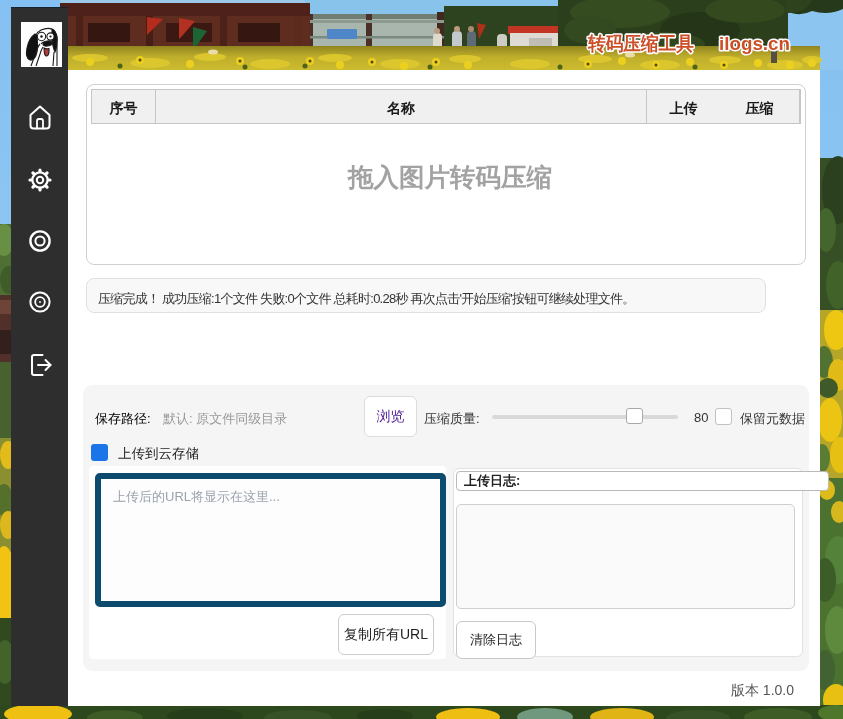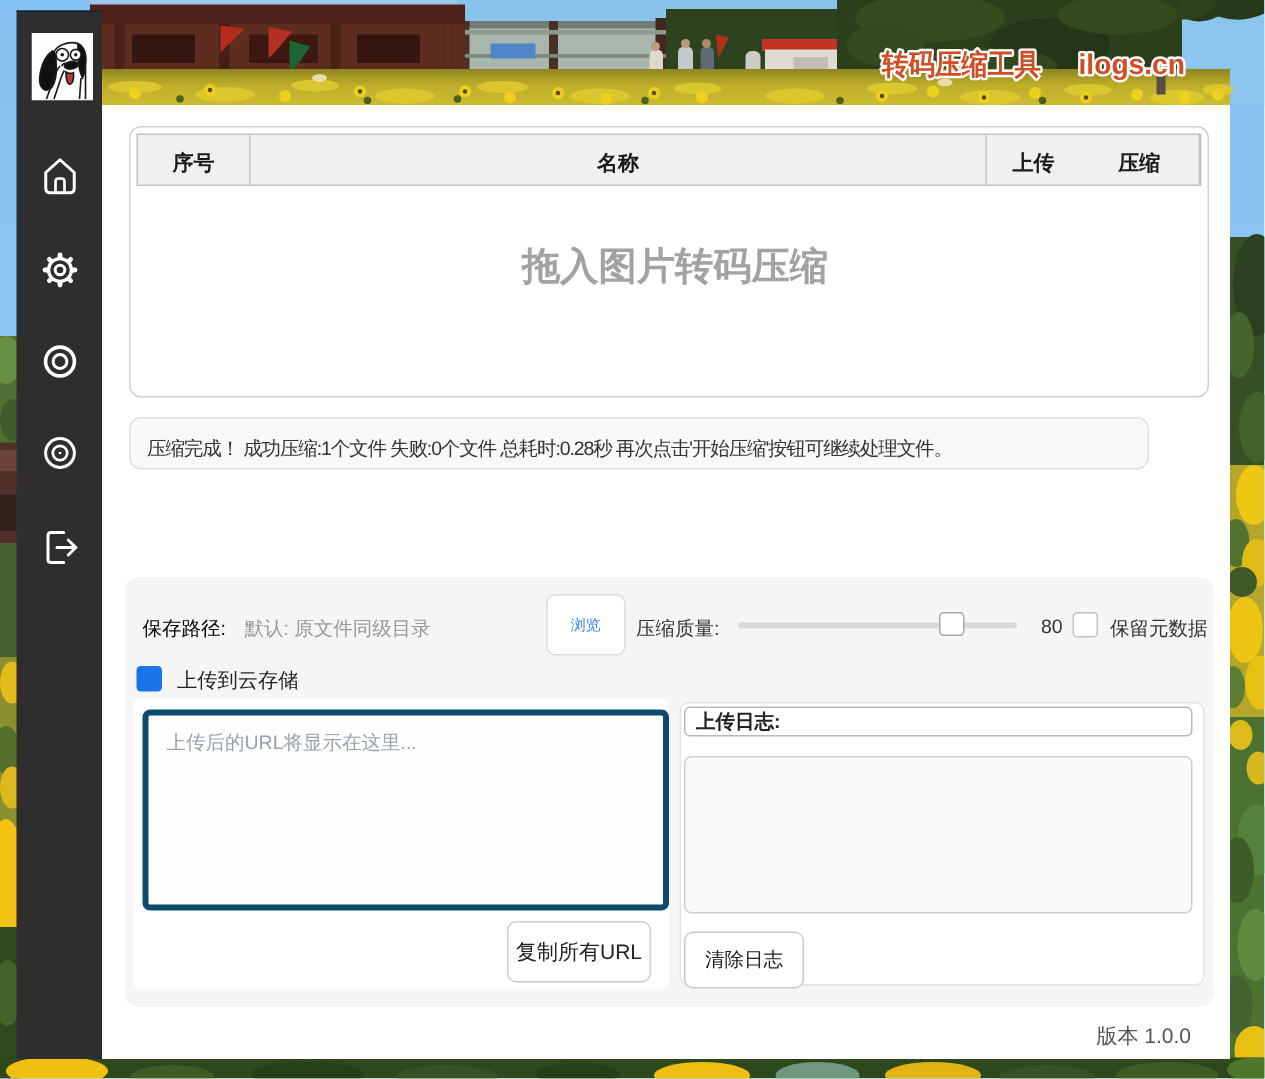--- a/index.html
+++ b/index.html
@@ -256,51 +256,51 @@
         <path d="M2.5 -10 L-6 -10 Q-8 -10 -8 -8 L-8 8 Q-8 10 -6 10 L2.5 10"></path>
         <path d="M-2 0 L10.5 0"></path>
         <path d="M5.5 -5 L10.5 0 L5.5 5"></path>
       </g>
     </svg>
   </div>
   <div class="abs" id="content" style="left:68px;top:70px;width:752px;height:636px;background:#ffffff;"></div>
 
   <div class="abs" style="left:86px;top:84px;width:720px;height:181px;background:#fff;border:1px solid #d0d0d0;border-radius:8px;box-sizing:border-box;"></div>
   <div class="abs" style="left:91px;top:89px;width:710px;height:35px;box-sizing:border-box;background:#f0f0f0;border:1px solid #c6c6c6;display:flex;font-size:14px;font-weight:bold;color:#1a1a1a;">
-    <div style="width:75px;display:flex;align-items:center;justify-content:center;border-right:1px solid #c6c6c6;box-sizing:border-box;padding-top:4px;">序号</div>
+    <div style="width:64px;display:flex;align-items:center;justify-content:center;border-right:1px solid #c6c6c6;box-sizing:border-box;padding-top:4px;">序号</div>
     <div style="width:491px;display:flex;align-items:center;justify-content:center;border-right:1px solid #c6c6c6;box-sizing:border-box;padding-top:4px;">名称</div>
     <div style="flex:1;display:flex;align-items:center;justify-content:center;padding-top:4px;">上传</div>
     <div style="width:80px;display:flex;align-items:center;justify-content:center;border-right:1px solid #c6c6c6;box-sizing:border-box;padding-top:4px;">压缩</div>
   </div>
   <div class="abs" style="left:90px;top:160px;width:720px;text-align:center;font-size:25.5px;font-weight:bold;color:#a2a2a2;">拖入图片转码压缩</div>
 
   <div class="abs" style="left:86px;top:278px;width:680px;height:35px;box-sizing:border-box;background:#f8f8f8;border:1px solid #e0e0e0;border-radius:8px;display:flex;align-items:center;padding-left:11px;padding-top:6px;font-size:13px;letter-spacing:-0.75px;color:#333;">压缩完成！ 成功压缩:1个文件 失败:0个文件 总耗时:0.28秒 再次点击'开始压缩'按钮可继续处理文件。</div>
 
 
   <div class="abs" style="left:83px;top:385px;width:726px;height:286px;background:#f5f5f6;border-radius:9px;"></div>
 
   <div class="abs rowtxt" style="left:95px;top:410px;color:#000000;">保存路径:</div>
   <div class="abs rowtxt" style="left:163px;top:410px;color:#999;">默认: 原文件同级目录</div>
-  <div class="abs" style="left:364px;top:396px;width:53px;height:41px;box-sizing:border-box;background:#fff;border:1px solid #dcdcdc;border-radius:6px;display:flex;align-items:center;justify-content:center;font-size:10px;color:#3b82f6;">浏览</div>
+  <div class="abs" style="left:364px;top:396px;width:53px;height:41px;box-sizing:border-box;background:#fff;border:1px solid #dcdcdc;border-radius:6px;display:flex;align-items:center;justify-content:center;font-size:14px;color:#4c1d95;">浏览</div>
   <div class="abs rowtxt" style="left:424px;top:410px;color:#333;">压缩质量:</div>
   <div class="abs" style="left:492px;top:415px;width:186px;height:4px;background:#d9d9d9;border-radius:2px;"></div>
   <div class="abs" style="left:626px;top:408px;width:17px;height:16px;box-sizing:border-box;background:#fff;border:1px solid #aaa;border-radius:3px;"></div>
   <div class="abs rowtxt" style="left:694px;top:410px;color:#333;">80</div>
   <div class="abs" style="left:715px;top:408px;width:17px;height:17px;box-sizing:border-box;background:#fff;border:1px solid #c2c2c2;border-radius:3px;"></div>
   <div class="abs rowtxt" style="left:740px;top:410px;color:#333;">保留元数据</div>
 
   <div class="abs" style="left:91px;top:444px;width:17px;height:17px;background:#1b74e8;border-radius:3px;"></div>
   <div class="abs" style="left:118px;top:445px;font-size:13.5px;color:#222;">上传到云存储</div>
 
   <div class="abs" style="left:89px;top:466px;width:357px;height:193px;background:#fff;border-radius:4px;"></div>
-  <div class="abs" style="left:95px;top:473px;width:351px;height:134px;box-sizing:border-box;background:#fdfdfe;border:4px solid #0c4a6e;border-radius:5px;padding:9px 12px;font-size:13px;color:#9aa2ac;">上传后的URL将显示在这里...</div>
+  <div class="abs" style="left:95px;top:473px;width:351px;height:134px;box-sizing:border-box;background:#fdfdfe;border:6px solid #0c4a6e;border-radius:5px;padding:9px 12px;font-size:13px;color:#9aa2ac;">上传后的URL将显示在这里...</div>
   <div class="abs" style="left:338px;top:614px;width:96px;height:41px;box-sizing:border-box;background:#fff;border:1px solid #ccc;border-radius:6px;display:flex;align-items:center;justify-content:center;font-size:14px;color:#222;">复制所有URL</div>
 
   <div class="abs" style="left:453px;top:468px;width:350px;height:189px;background:#fff;border:1px solid #e3e3e3;border-radius:6px;box-sizing:border-box;"></div>
-  <div class="abs" style="left:456px;top:471px;width:339px;height:20px;box-sizing:border-box;background:#fff;border:1px solid #b9b9b9;border-radius:4px;display:flex;align-items:center;padding-left:7px;font-size:13px;font-weight:bold;color:#222;">上传日志:</div>
+  <div class="abs" style="left:456px;top:471px;width:373px;height:20px;box-sizing:border-box;background:#fff;border:1px solid #b9b9b9;border-radius:4px;display:flex;align-items:center;padding-left:7px;font-size:13px;font-weight:bold;color:#222;">上传日志:</div>
   <div class="abs" style="left:456px;top:504px;width:339px;height:105px;box-sizing:border-box;background:#fafafa;border:1px solid #cfcfcf;border-radius:5px;"></div>
   <div class="abs" style="left:456px;top:621px;width:80px;height:38px;box-sizing:border-box;background:#fff;border:1px solid #c9c9c9;border-radius:6px;display:flex;align-items:center;justify-content:center;font-size:13px;color:#222;">清除日志</div>
 
   <div class="abs" style="left:600px;top:682px;width:194px;text-align:right;font-size:14px;color:#555;">版本 1.0.0</div>
 
   <svg class="abs" id="bannertext" width="752" height="63" viewBox="0 0 752 63" style="left:68px;top:7px;">
     <g font-family="Liberation Sans, sans-serif" font-weight="bold" fill="#cc4f28" stroke="#ffffff" stroke-width="3.2" paint-order="stroke" stroke-linejoin="round">
       <text x="520" y="42.5" font-size="19" textLength="106" lengthAdjust="spacingAndGlyphs">转码压缩工具</text>
       <text x="651" y="42.5" font-size="19" textLength="71" lengthAdjust="spacingAndGlyphs">ilogs.cn</text>
     </g>

